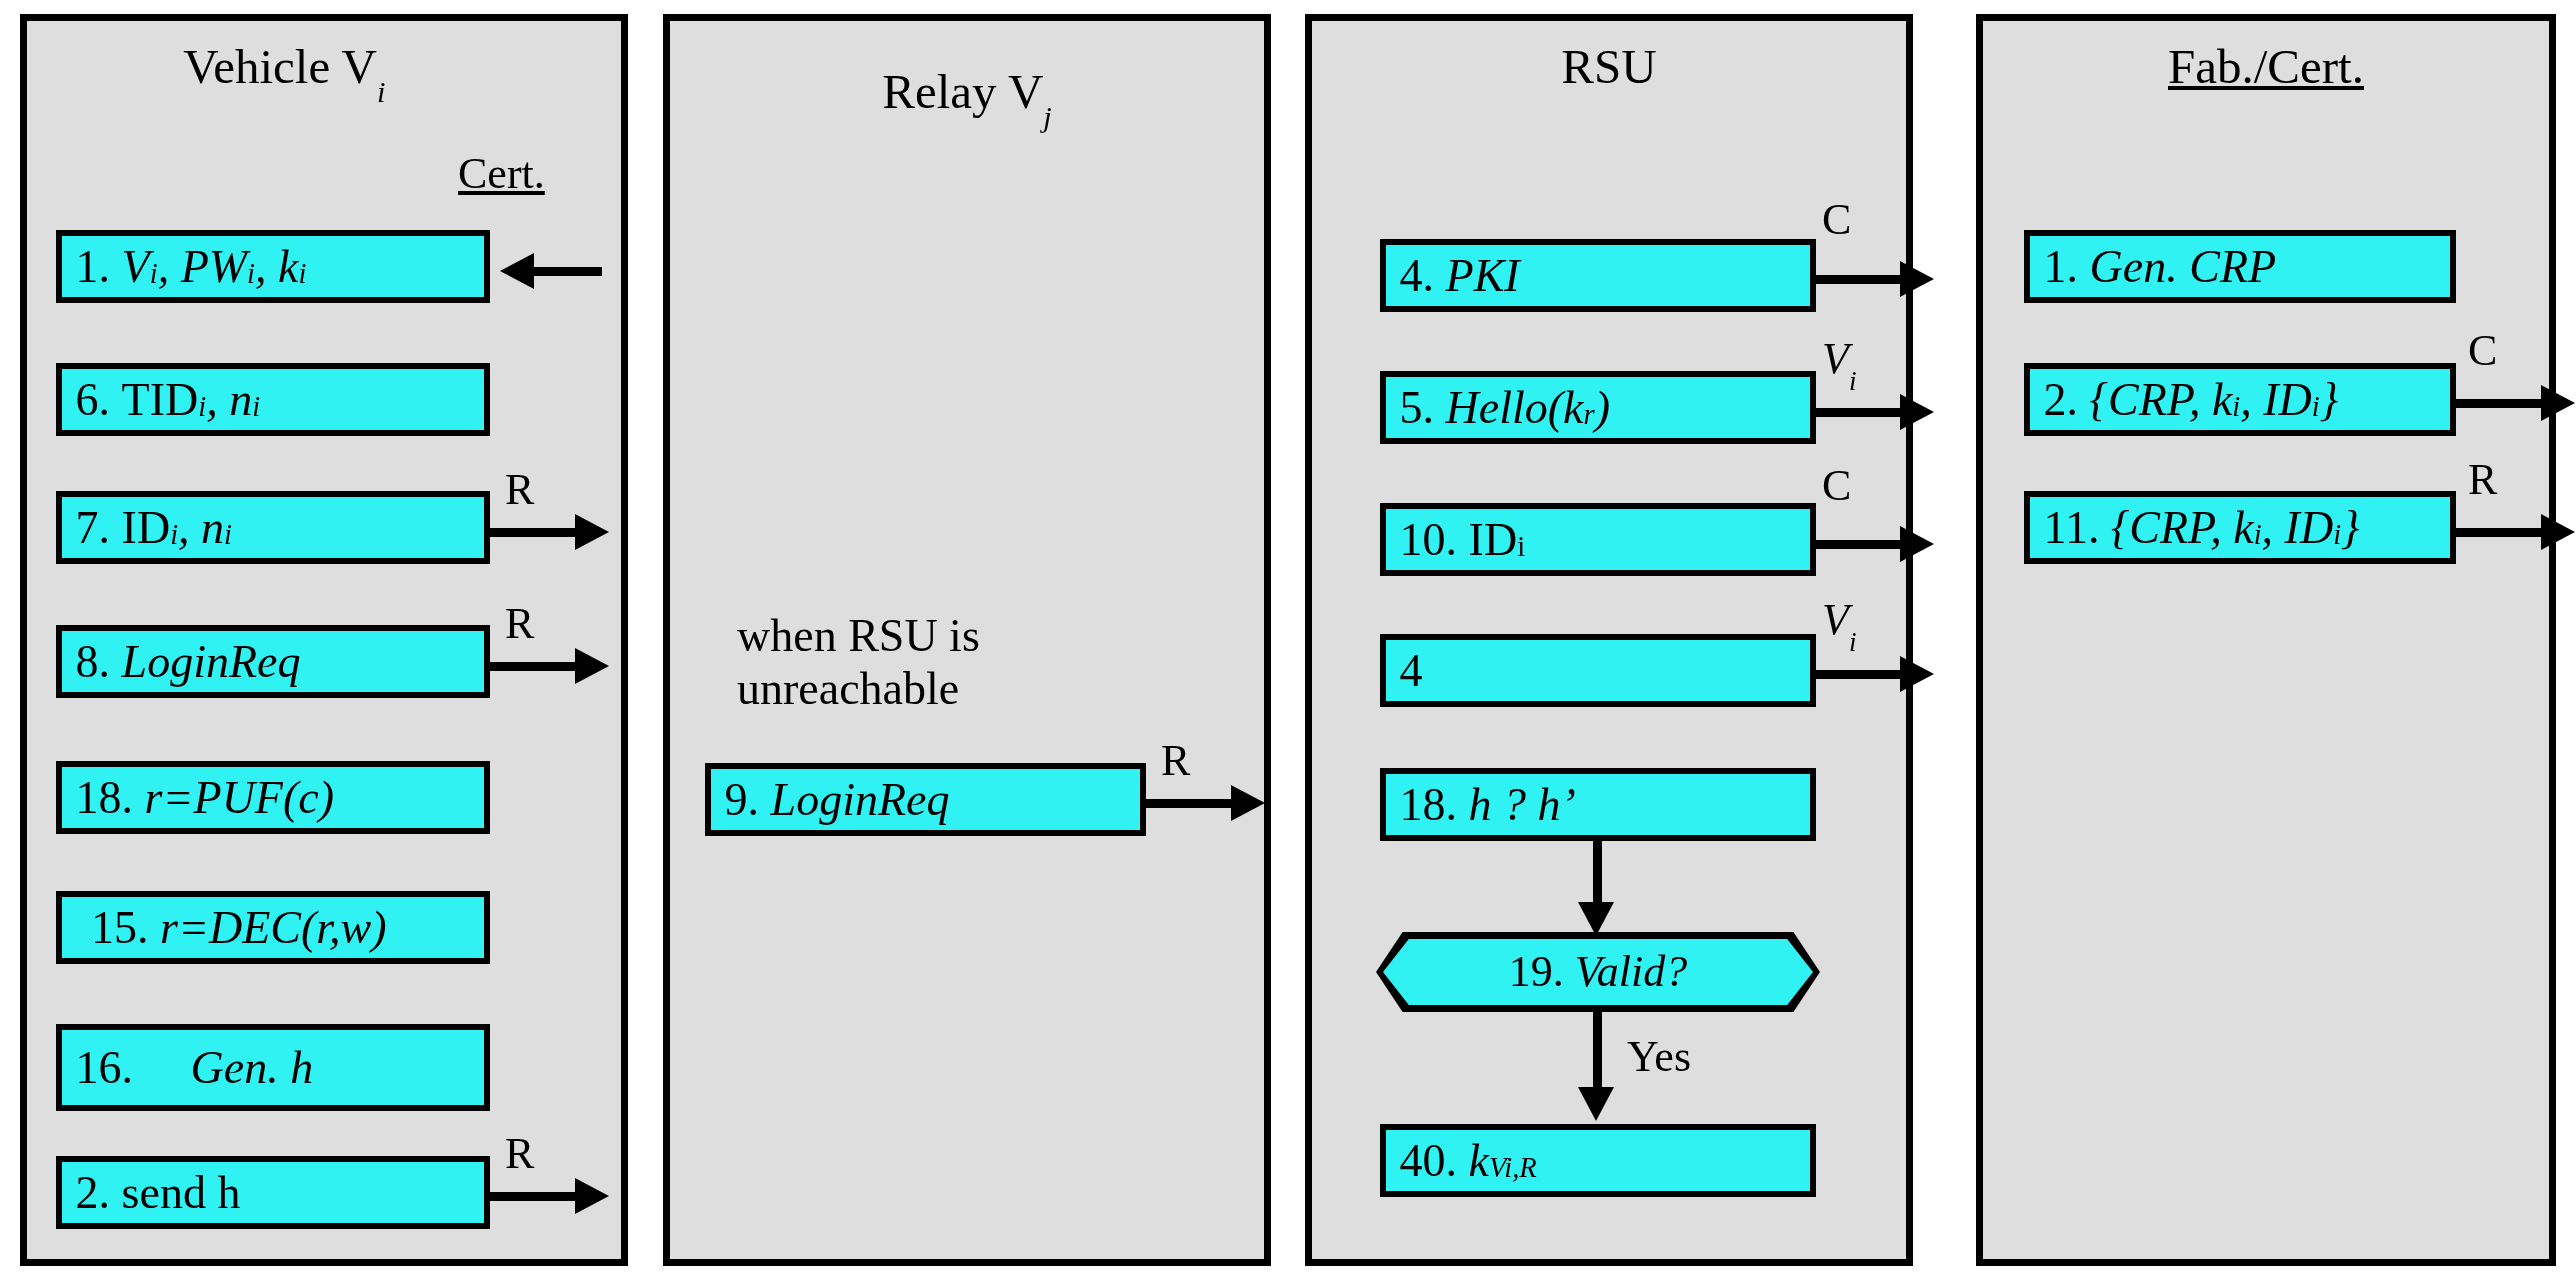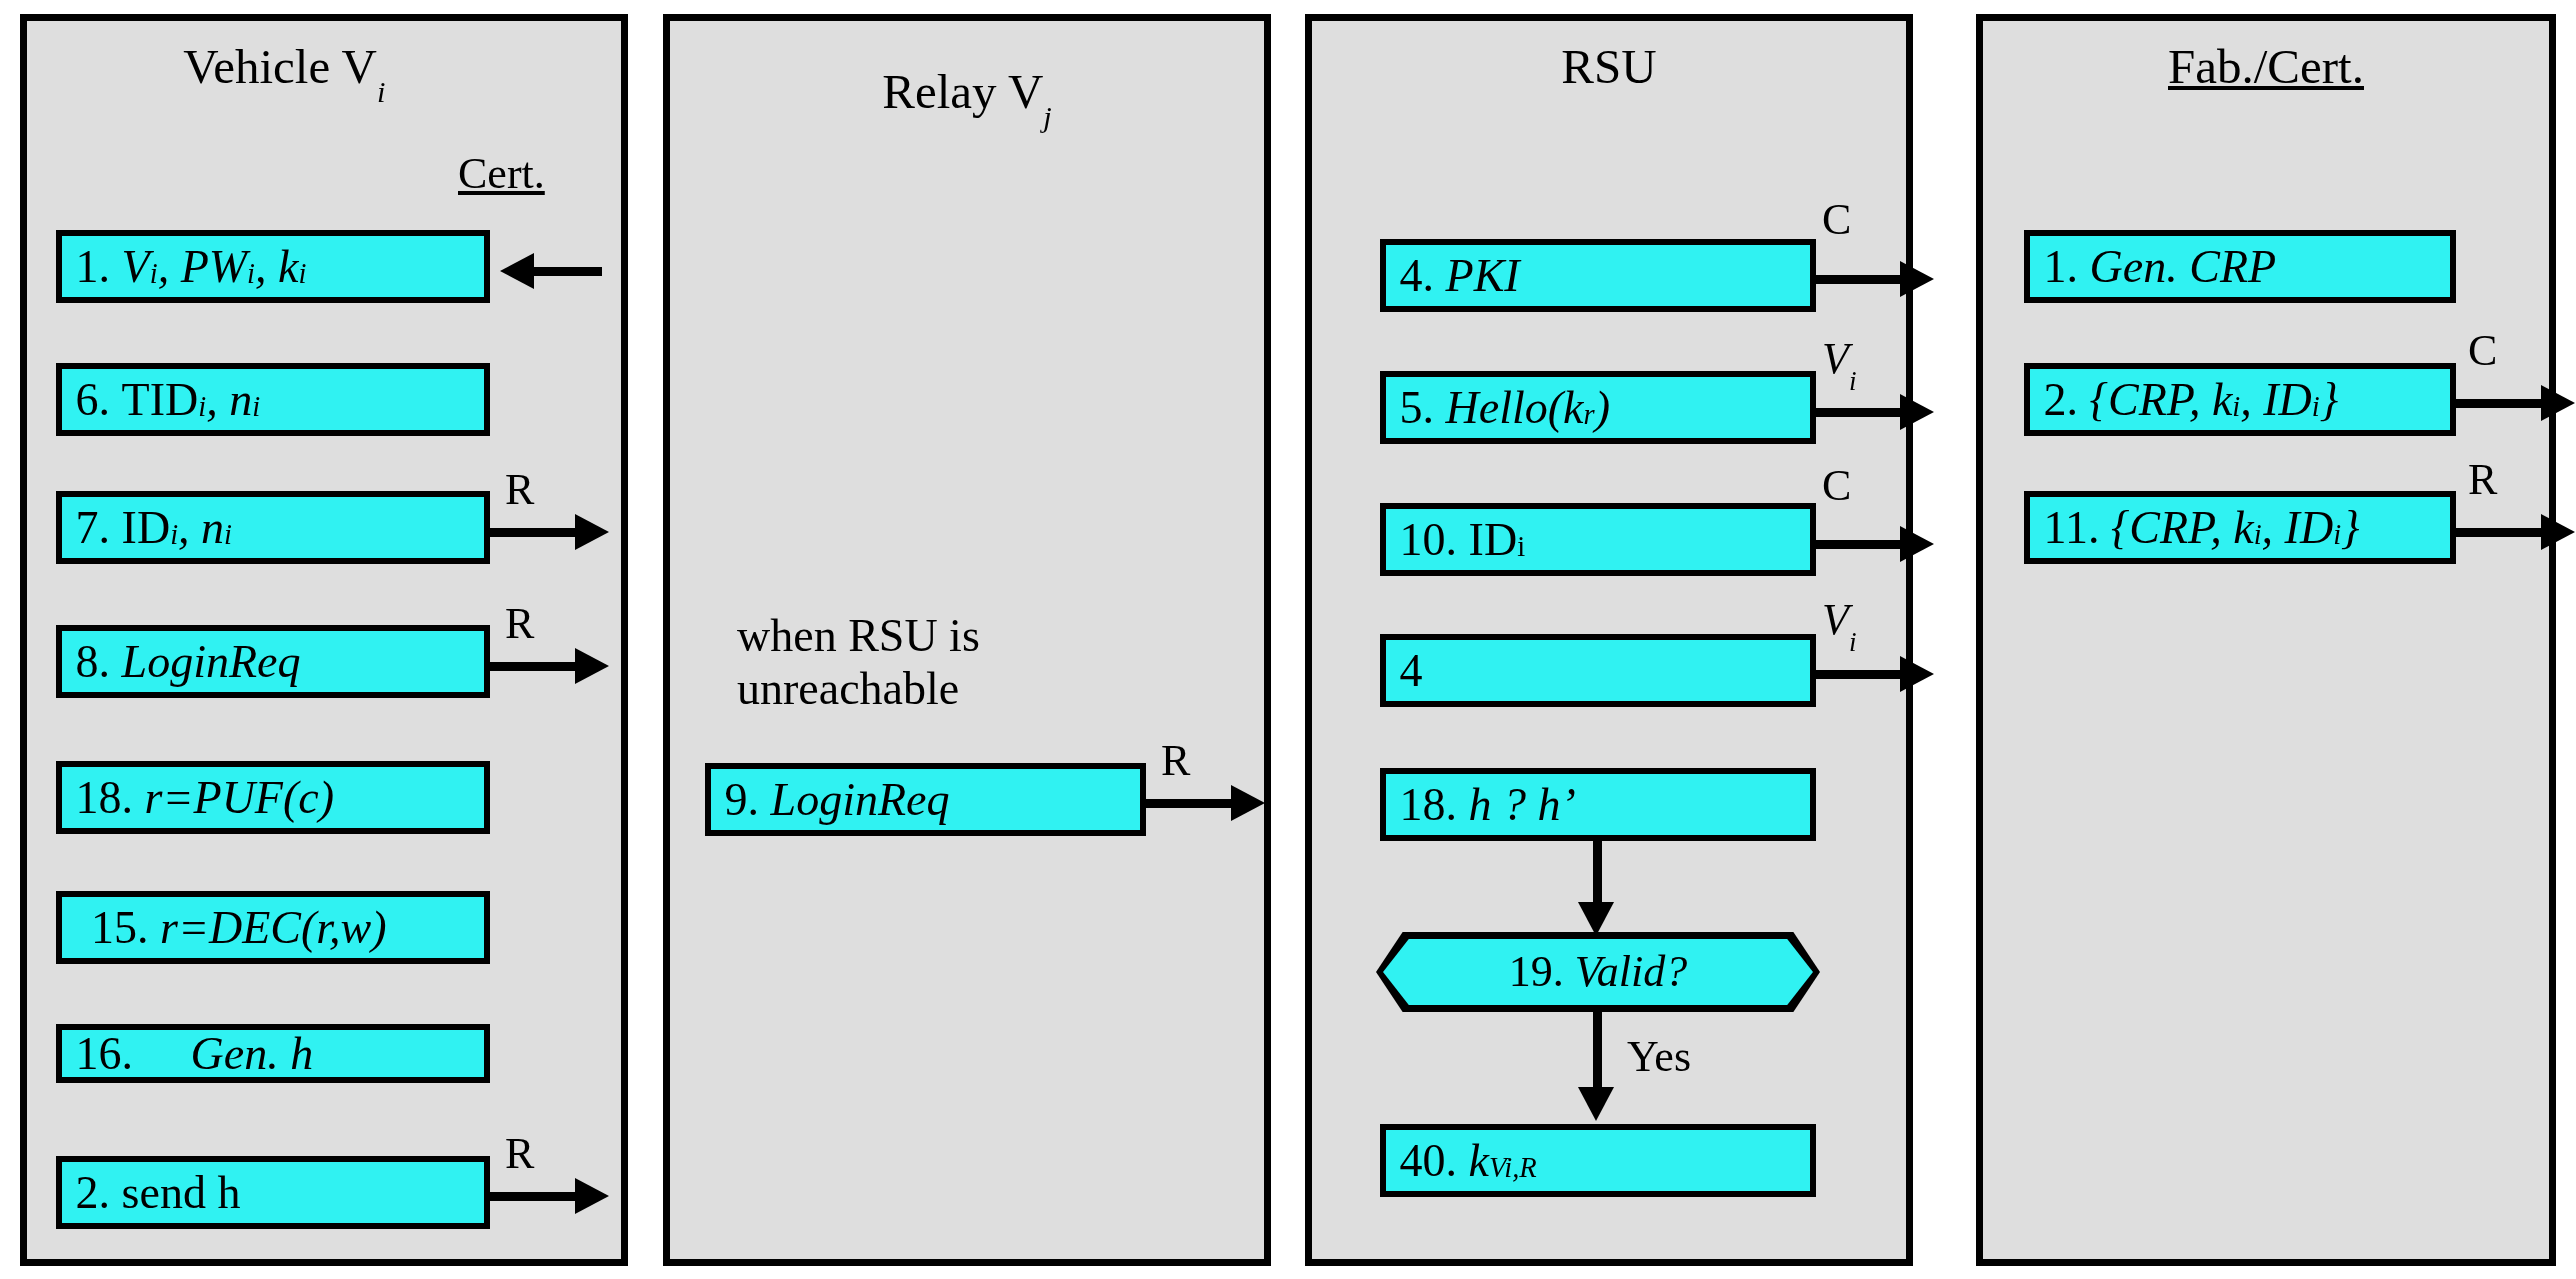--- a/index.html
+++ b/index.html
@@ -138,21 +138,21 @@
   </div>
 
   <div class="box" style="left:56px;top:761px;width:434px;height:73px;">
     <span>18.</span>&nbsp;<span class="it">r=PUF(c)</span>
   </div>
 
   <div class="box" style="left:56px;top:891px;width:434px;height:73px;padding-left:29px;">
     <span>15.</span>&nbsp;<span class="it">r=DEC(r,w)</span>
   </div>
 
-  <div class="box" style="left:56px;top:1024px;width:434px;height:59px;gap:23px;">
+  <div class="box" style="left:56px;top:1024px;width:434px;height:87px;gap:23px;">
     <span>16.</span>&nbsp;<span class="it">Gen. h</span>
   </div>
 
   <div class="box" style="left:56px;top:1156px;width:434px;height:73px;">
     <span>2.</span>&nbsp;<span>send h</span>
   </div>
   <div class="alabel" style="left:505px;top:1132px;">R</div>
   <div class="arrow-r" style="left:490px;top:1192px;width:119px;">
     <div class="shaft" style="width:88px;"></div>
     <div class="head" style="left:85px;"></div>

